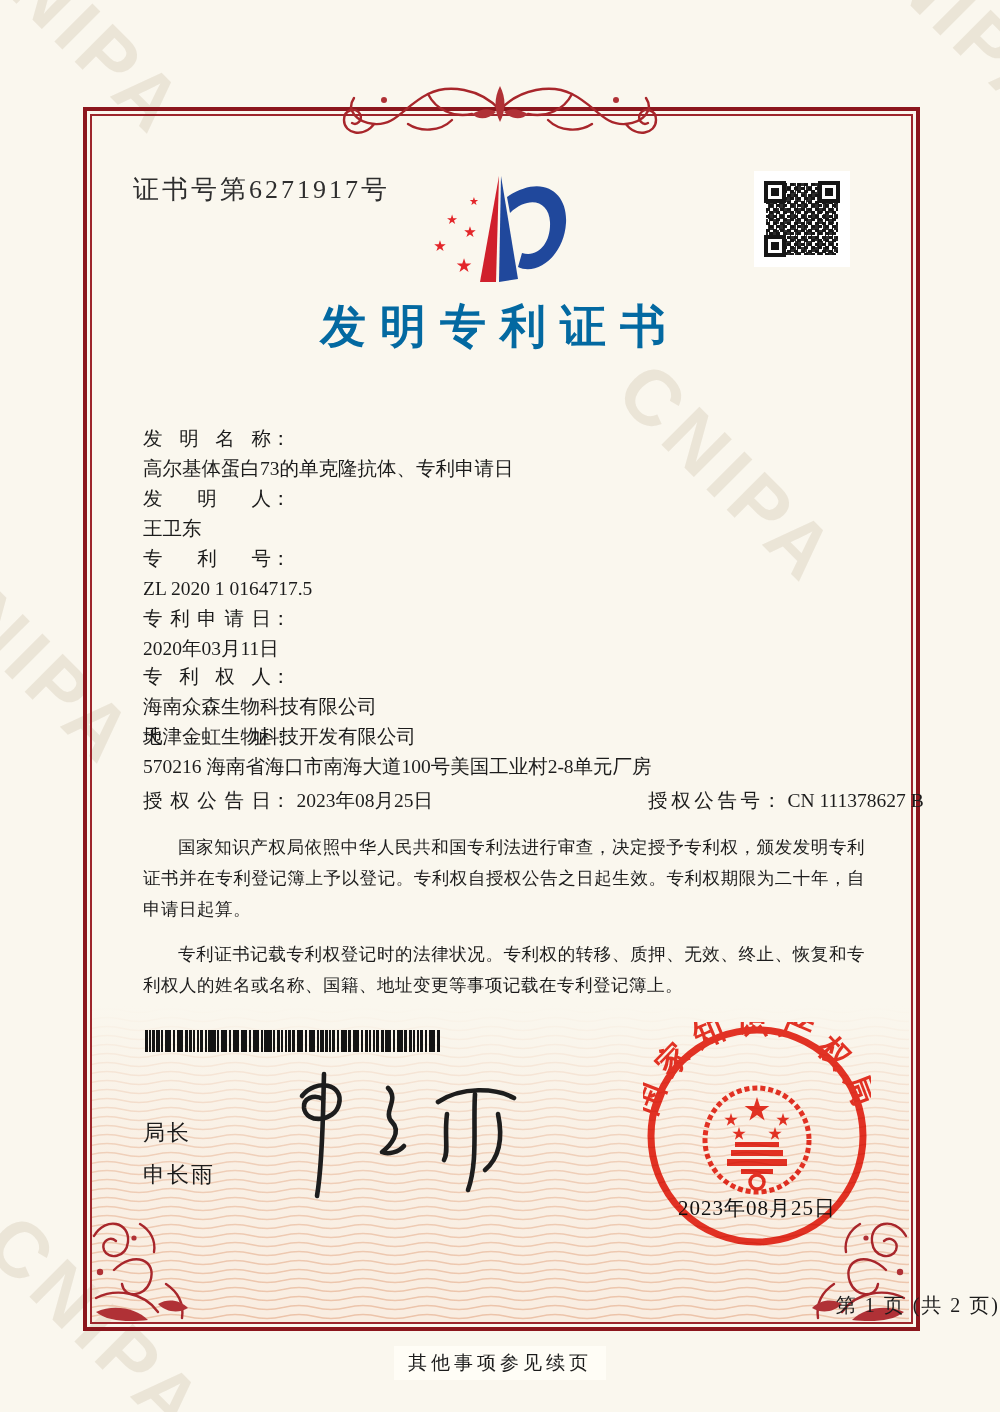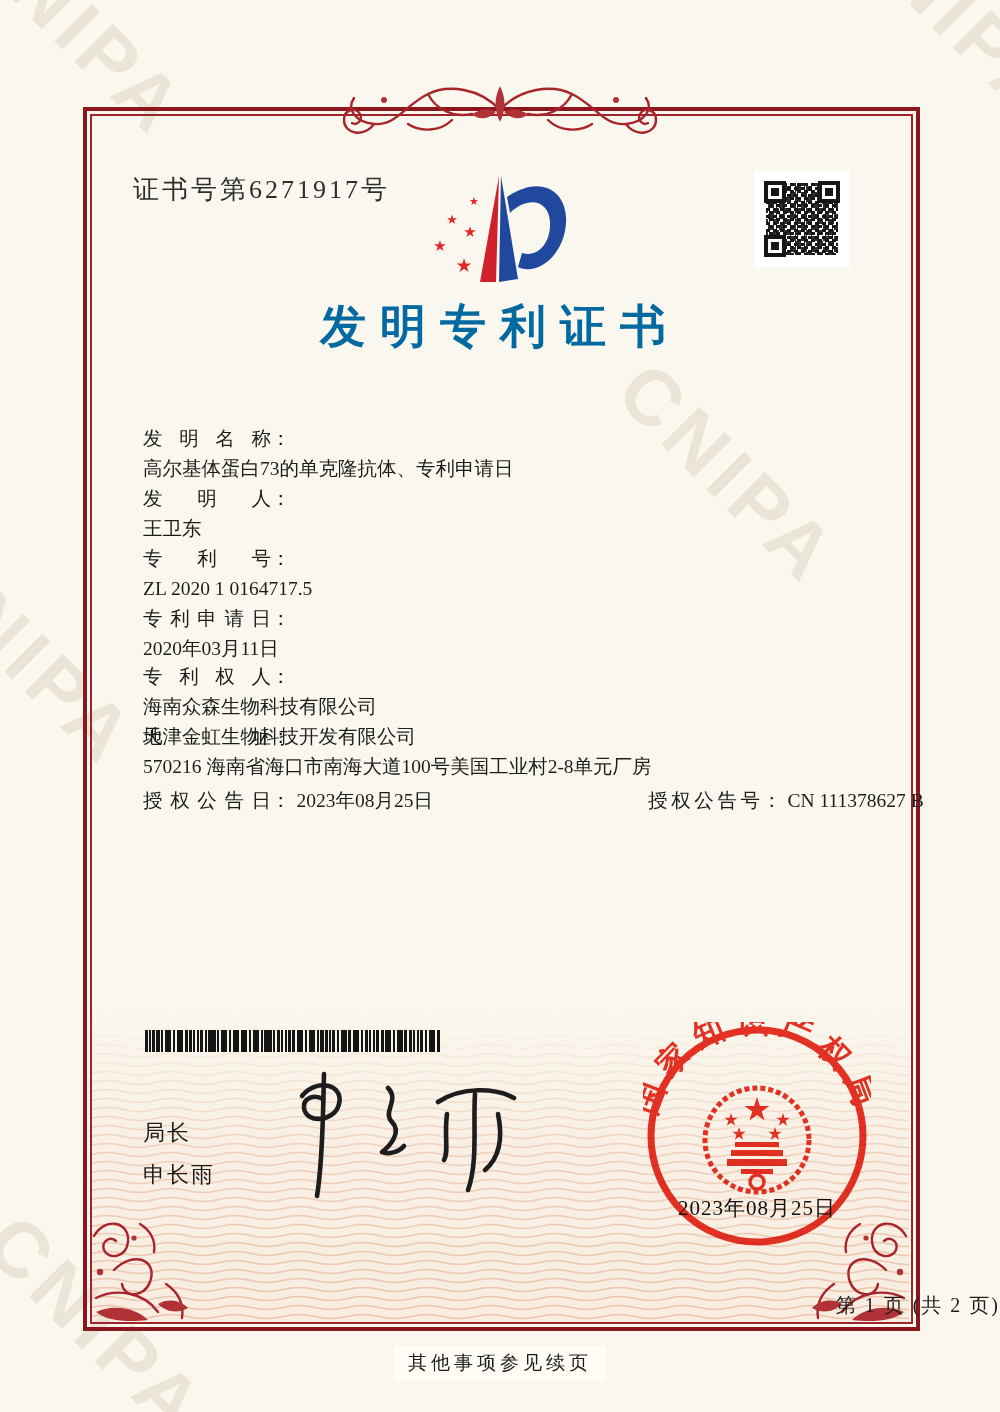--- a/index.html
+++ b/index.html
@@ -201,20 +201,24 @@
   <div class="row" style="top:722px;">
     <span class="lbl">地址</span><span class="colon">：</span><span class="val">570216 海南省海口市南海大道100号美国工业村2-8单元厂房</span>
   </div>
   <div class="row" style="top:786px;">
     <span class="lbl">授权公告日</span><span class="colon">：</span><span>2023年08月25日</span>
     <span class="grant-no">
       <span class="lbl">授权公告号</span><span class="colon">：</span><span>CN 111378627 B</span>
     </span>
   </div>
 
+  <div class="paras">
+    <p>国家知识产权局依照中华人民共和国专利法进行审查，决定授予专利权，颁发发明专利证书并在专利登记簿上予以登记。专利权自授权公告之日起生效。专利权期限为二十年，自申请日起算。</p>
+    <p>专利证书记载专利权登记时的法律状况。专利权的转移、质押、无效、终止、恢复和专利权人的姓名或名称、国籍、地址变更等事项记载在专利登记簿上。</p>
+  </div>
 
   <div class="barcode"></div>
 
   <div class="signer-title">局长</div>
   <div class="signer-name">申长雨</div>
 
   <svg class="signature" viewBox="0 0 262 142" xmlns="http://www.w3.org/2000/svg">
     <g stroke="#1d1d1d" stroke-width="4.6" fill="none" stroke-linecap="round" stroke-linejoin="round">
       <path d="M52,12 C51,48 51,98 45,134"></path>
       <path d="M30,34 C44,16 72,22 67,42 C63,60 34,62 32,46 C31,36 42,32 51,37"></path>

